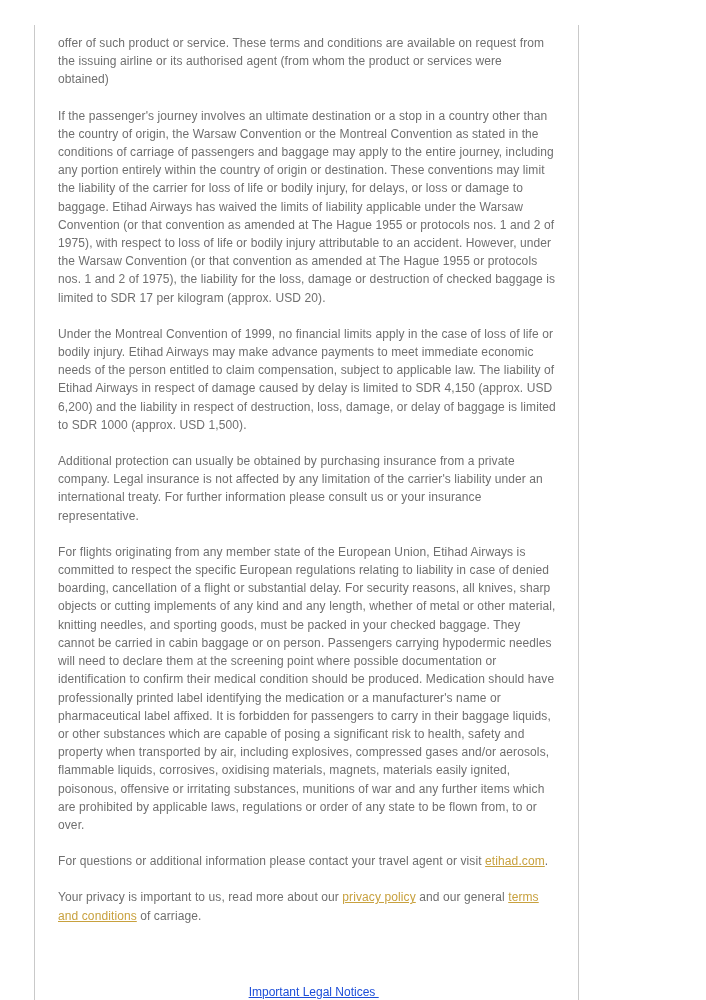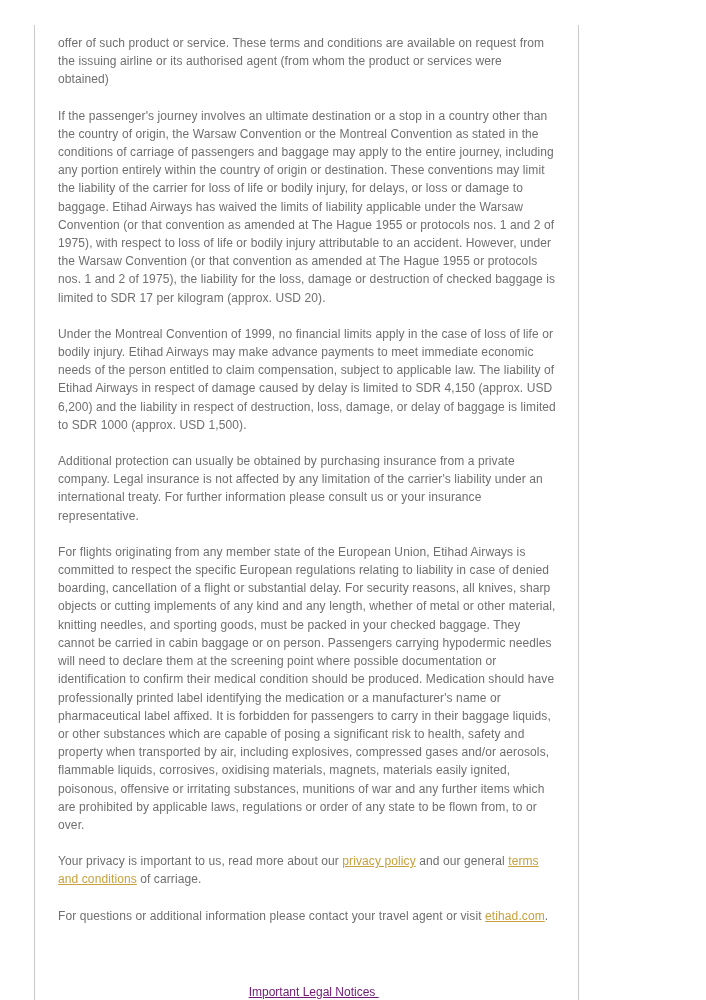--- a/index.html
+++ b/index.html
@@ -36,21 +36,21 @@
   }
   .doc-box p.first {
     margin-top: 0;
   }
   a.gold-link {
     color: #c8a13e;
     text-decoration: underline;
     cursor: pointer;
   }
   a.blue-link {
-    color: #701a75;
+    color: #1d4ed8;
     text-decoration: underline;
     cursor: pointer;
   }
   .legal-row {
     text-align: center;
     margin-top: 40px;
     font-size: 12px;
     line-height: 18px;
     white-space: pre;
   }
@@ -63,21 +63,21 @@
   <p class="first">offer of such product or service. These terms and conditions are available on request from the issuing airline or its authorised agent (from whom the product or services were obtained)</p>
 
   <p>If the passenger's journey involves an ultimate destination or a stop in a country other than the country of origin, the Warsaw Convention or the Montreal Convention as stated in the conditions of carriage of passengers and baggage may apply to the entire journey, including any portion entirely within the country of origin or destination. These conventions may limit the liability of the carrier for loss of life or bodily injury, for delays, or loss or damage to baggage. Etihad Airways has waived the limits of liability applicable under the Warsaw Convention (or that convention as amended at The Hague 1955 or protocols nos. 1 and 2 of 1975), with respect to loss of life or bodily injury attributable to an accident. However, under the Warsaw Convention (or that convention as amended at The Hague 1955 or protocols nos. 1 and 2 of 1975), the liability for the loss, damage or destruction of checked baggage is limited to SDR 17 per kilogram (approx. USD 20).</p>
 
   <p>Under the Montreal Convention of 1999, no financial limits apply in the case of loss of life or bodily injury. Etihad Airways may make advance payments to meet immediate economic needs of the person entitled to claim compensation, subject to applicable law. The liability of Etihad Airways in respect of damage caused by delay is limited to SDR 4,150 (approx. USD 6,200) and the liability in respect of destruction, loss, damage, or delay of baggage is limited to SDR 1000 (approx. USD 1,500).</p>
 
   <p>Additional protection can usually be obtained by purchasing insurance from a private company. Legal insurance is not affected by any limitation of the carrier's liability under an international treaty. For further information please consult us or your insurance representative.</p>
 
   <p>For flights originating from any member state of the European Union, Etihad Airways is committed to respect the specific European regulations relating to liability in case of denied boarding, cancellation of a flight or substantial delay. For security reasons, all knives, sharp objects or cutting implements of any kind and any length, whether of metal or other material, knitting needles, and sporting goods, must be packed in your checked baggage. They cannot be carried in cabin baggage or on person. Passengers carrying hypodermic needles will need to declare them at the screening point where possible documentation or identification to confirm their medical condition should be produced. Medication should have professionally printed label identifying the medication or a manufacturer's name or pharmaceutical label affixed. It is forbidden for passengers to carry in their baggage liquids, or other substances which are capable of posing a significant risk to health, safety and property when transported by air, including explosives, compressed gases and/or aerosols, flammable liquids, corrosives, oxidising materials, magnets, materials easily ignited, poisonous, offensive or irritating substances, munitions of war and any further items which are prohibited by applicable laws, regulations or order of any state to be flown from, to or over.</p>
 
+  <p><span>For questions or additional information please contact your travel agent or visit </span><a href="#" class="gold-link">etihad.com</a><span>.</span></p>
+
   <p><span>Your privacy is important to us, read more about our </span><a href="#" class="gold-link">privacy policy</a><span> and our general </span><a href="#" class="gold-link">terms and conditions</a><span> of carriage.</span></p>
-
-  <p><span>For questions or additional information please contact your travel agent or visit </span><a href="#" class="gold-link">etihad.com</a><span>.</span></p>
 
   <div class="legal-row">
     <a href="#" class="blue-link">Important Legal Notices </a>
   </div>
 
 </div>
 
 </body></html>

